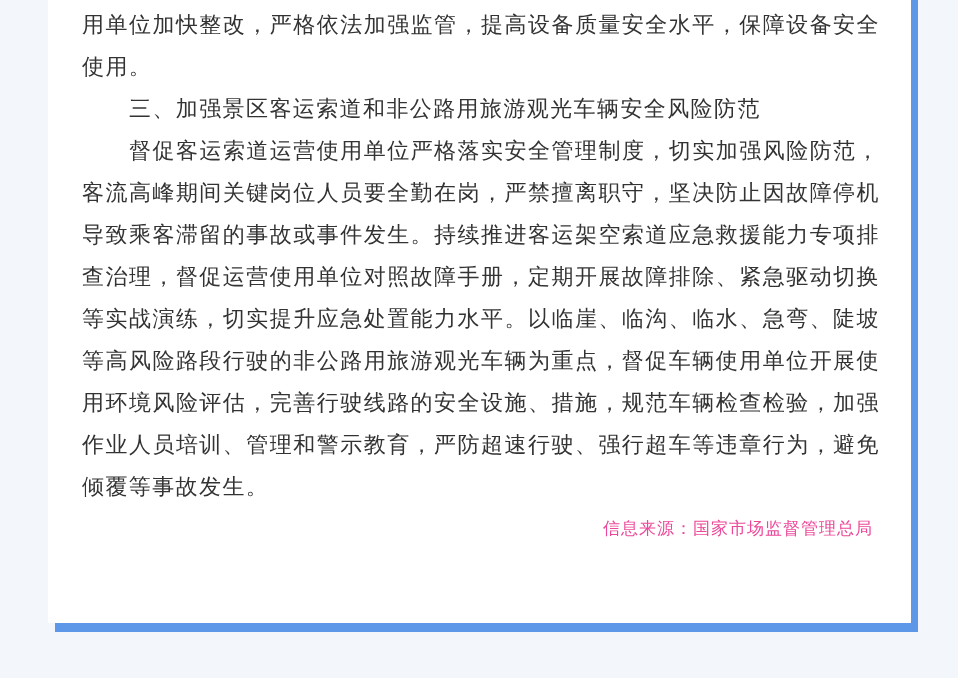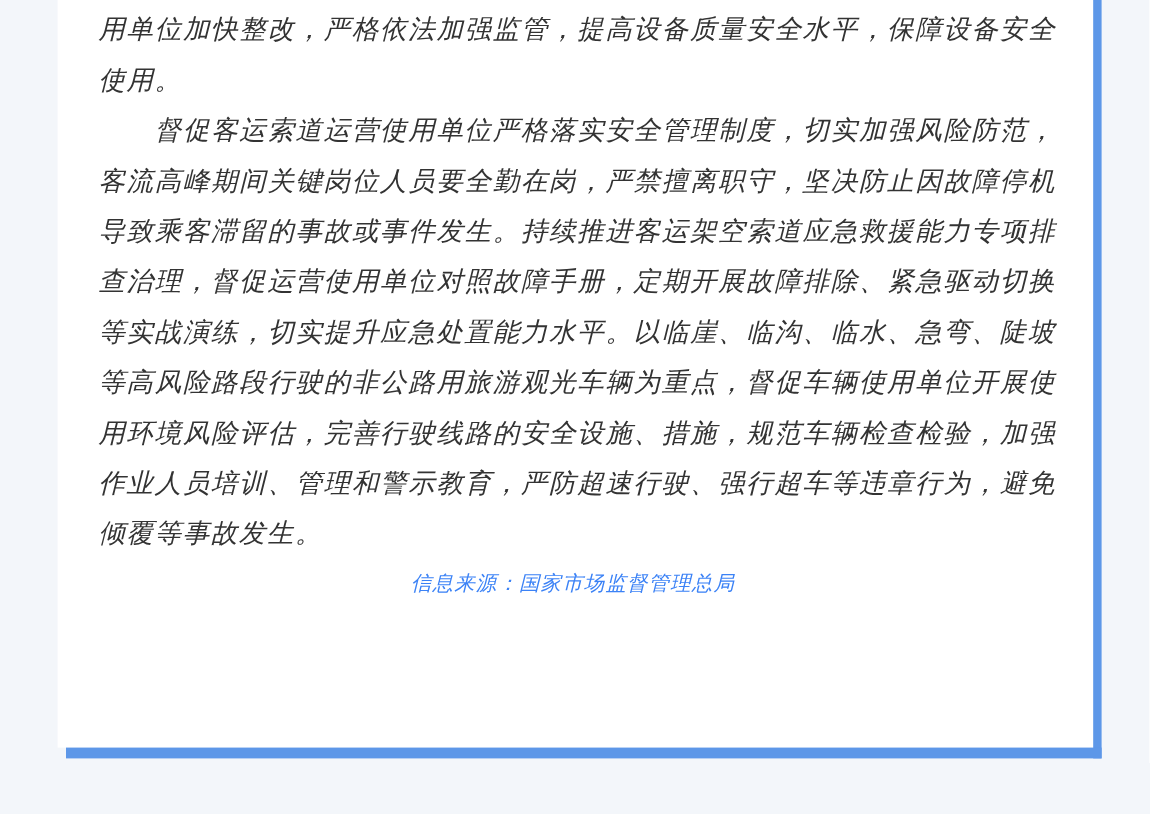--- a/index.html
+++ b/index.html
@@ -1,15 +1,15 @@
 <!DOCTYPE html>
 <html><head>
 <meta charset="utf-8">
 <style>
-  * { margin: 0; padding: 0; box-sizing: border-box; font-style: italic; }
+  * { margin: 0; padding: 0; box-sizing: border-box; }
   html, body {
     width: 958px;
     height: 678px;
     overflow: hidden;
     font-family: "Liberation Sans", "DejaVu Sans", sans-serif;
   }
   .screen {
     position: relative;
     width: 958px;
     height: 678px;
@@ -51,35 +51,36 @@
     letter-spacing: 1.4px;
     text-align: justify;
   }
   .article-body p {
     margin: 0;
   }
   .para-indent {
     text-indent: 47px;
   }
   .source-line {
-    text-align: center;
+    text-align: right;
     font-size: 17px;
     line-height: 42px;
     letter-spacing: 1px;
-    color: #3b82f6;
+    color: #ec4899;
     padding-right: 7px;
     text-indent: 0;
   }
 </style>
 </head>
 <body>
 
 <div class="screen">
   <div class="article-card">
     <div class="article-body">
       <p>用单位加快整改，严格依法加强监管，提高设备质量安全水平，保障设备安全使用。</p>
+      <p class="para-indent">三、加强景区客运索道和非公路用旅游观光车辆安全风险防范</p>
       <p class="para-indent">督促客运索道运营使用单位严格落实安全管理制度，切实加强风险防范，客流高峰期间关键岗位人员要全勤在岗，严禁擅离职守，坚决防止因故障停机导致乘客滞留的事故或事件发生。持续推进客运架空索道应急救援能力专项排查治理，督促运营使用单位对照故障手册，定期开展故障排除、紧急驱动切换等实战演练，切实提升应急处置能力水平。以临崖、临沟、临水、急弯、陡坡等高风险路段行驶的非公路用旅游观光车辆为重点，督促车辆使用单位开展使用环境风险评估，完善行驶线路的安全设施、措施，规范车辆检查检验，加强作业人员培训、管理和警示教育，严防超速行驶、强行超车等违章行为，避免倾覆等事故发生。</p>
       <p class="source-line">信息来源：国家市场监督管理总局</p>
     </div>
   </div>
   <div class="accent-frame-right"></div>
   <div class="accent-frame-bottom"></div>
 </div>
 
 </body></html>

